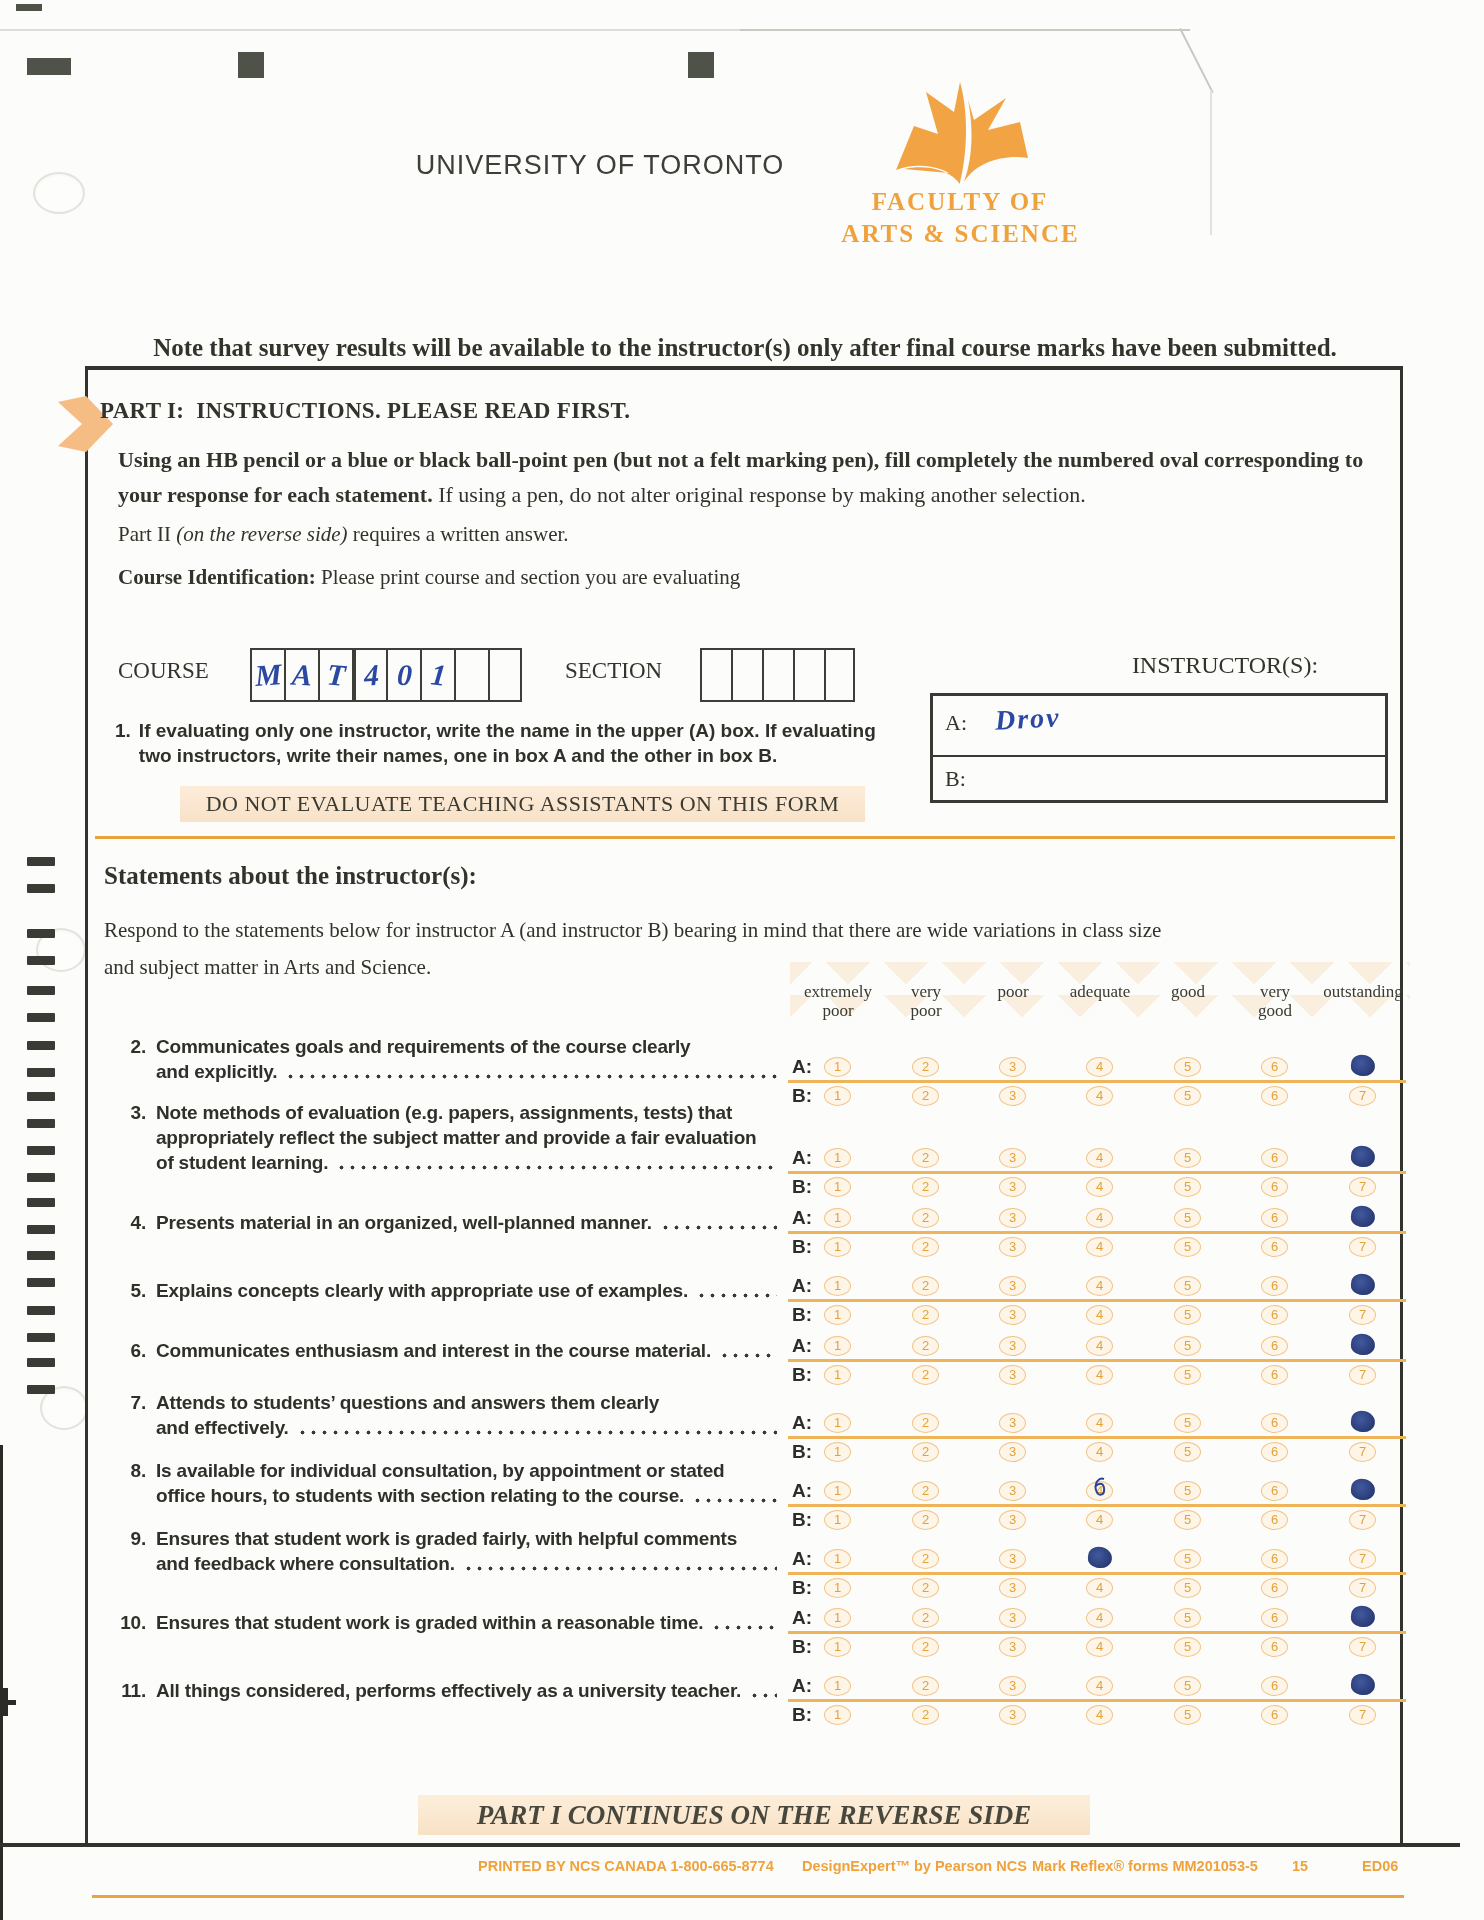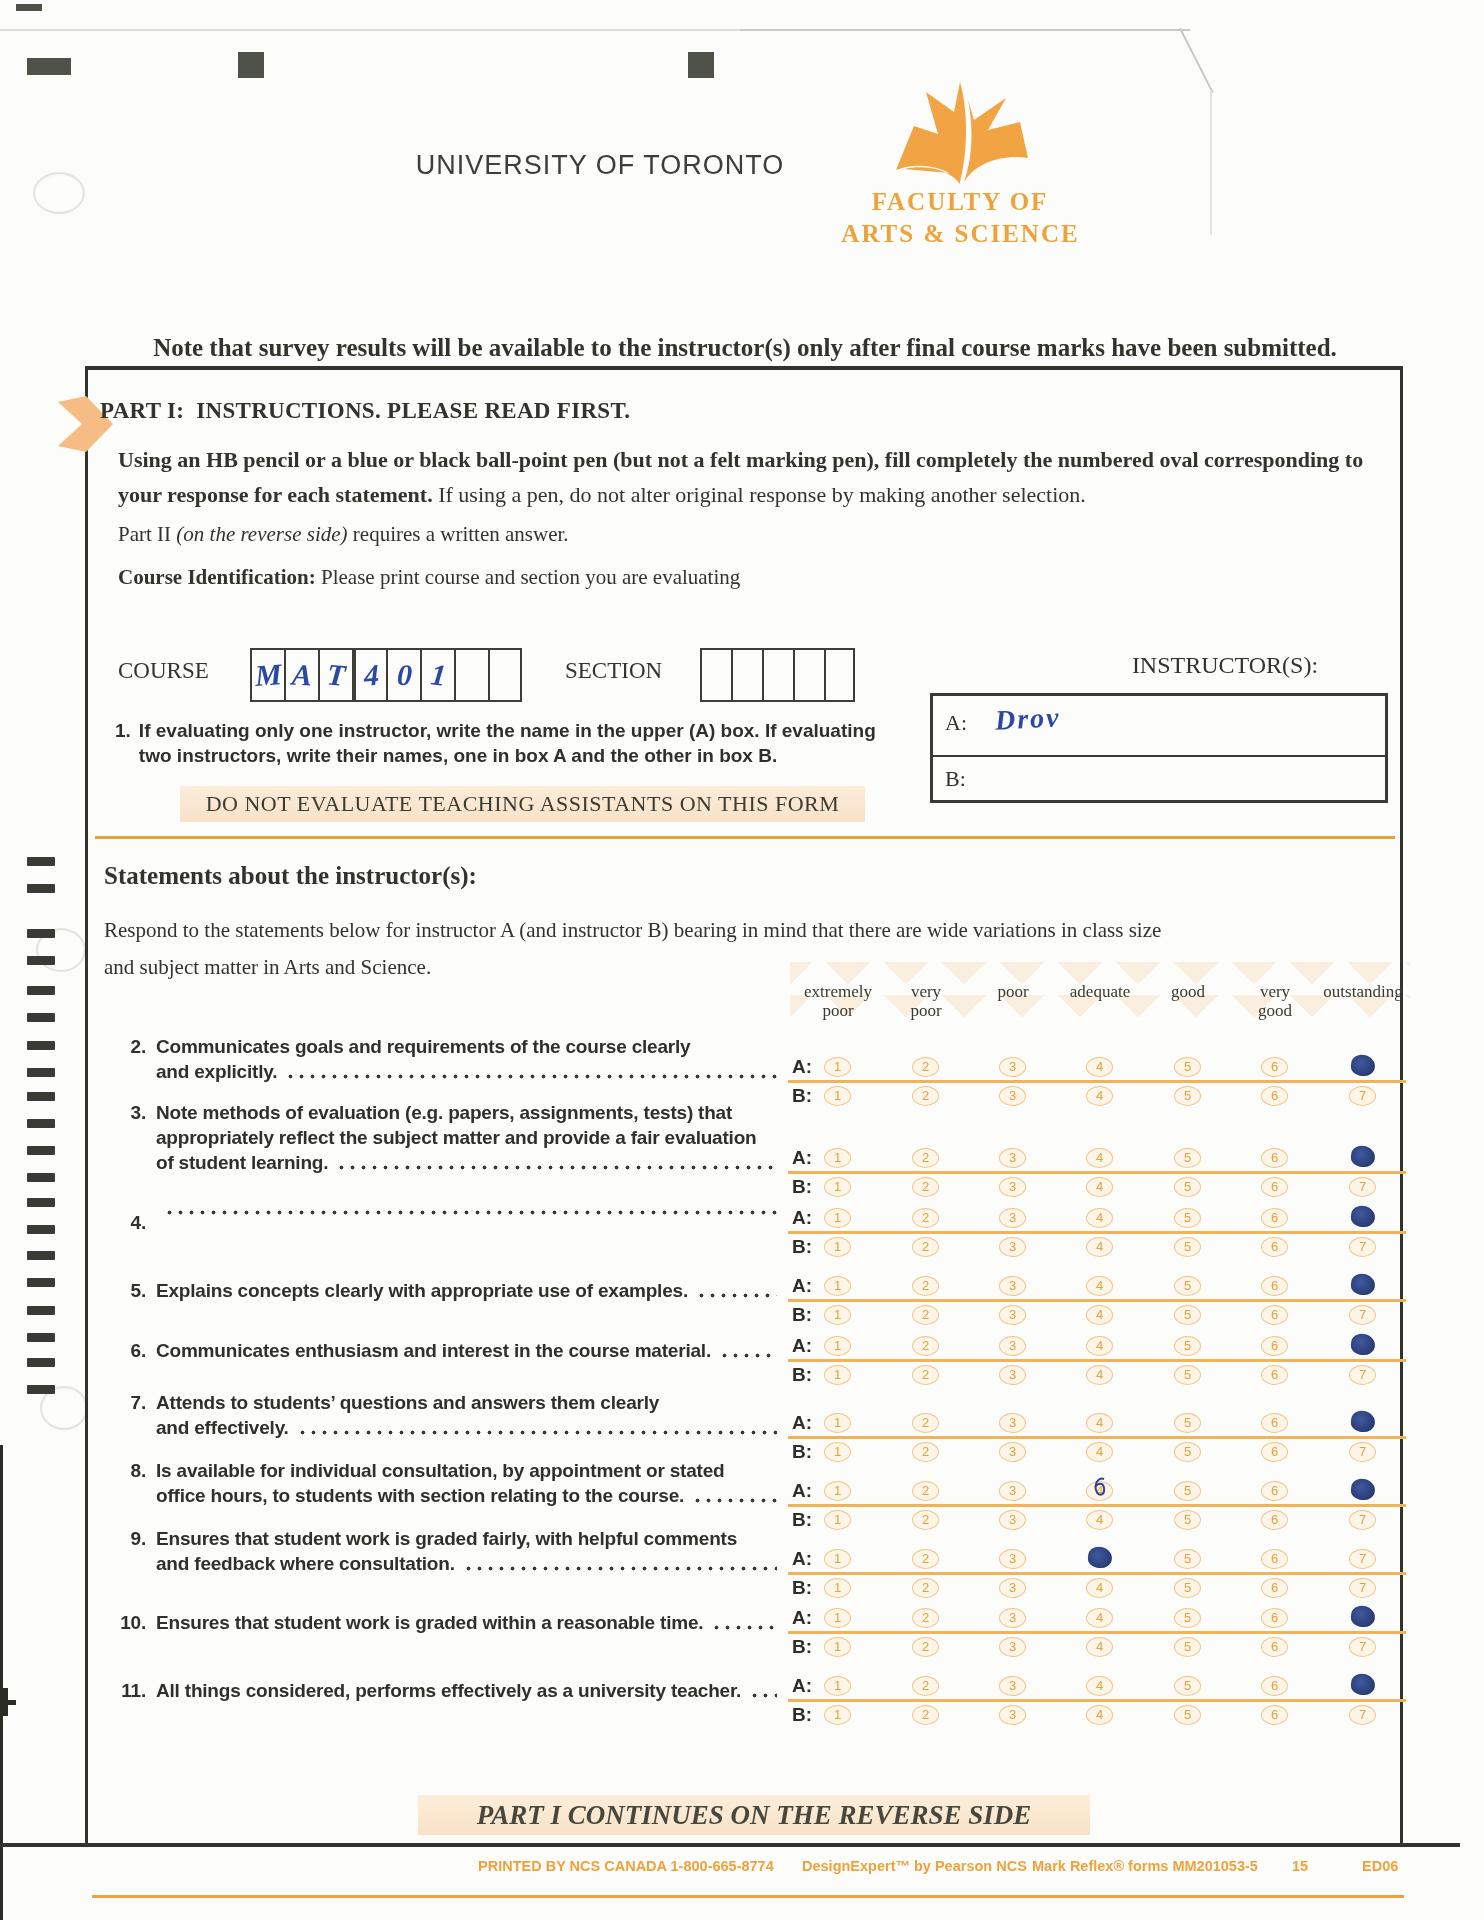--- a/index.html
+++ b/index.html
@@ -272,20 +272,21 @@
       <div class="abs ab-label" style="left: 792px; top: 1176px; width: 26px;">B:</div>
       <div class="abs bubble" style="left: 824px; top: 1177px;">1</div>
       <div class="abs bubble" style="left: 912px; top: 1177px;">2</div>
       <div class="abs bubble" style="left: 999px; top: 1177px;">3</div>
       <div class="abs bubble" style="left: 1086px; top: 1177px;">4</div>
       <div class="abs bubble" style="left: 1174px; top: 1177px;">5</div>
       <div class="abs bubble" style="left: 1261px; top: 1177px;">6</div>
       <div class="abs bubble" style="left: 1349px; top: 1177px;">7</div>
       <div class="abs q-num" style="left: 104px; top: 1210px; width: 42px; text-align: right;">4.</div>
       <div class="abs q-line flex" style="left: 156px; top: 1210px; width: 627px;">
+        <span>Presents material in an organized, well-planned manner.</span>
         <div class="dots"></div>
       </div>
       <div class="abs ab-label" style="left: 792px; top: 1207px; width: 26px;">A:</div>
       <div class="abs bubble" style="left: 824px; top: 1208px;">1</div>
       <div class="abs bubble" style="left: 912px; top: 1208px;">2</div>
       <div class="abs bubble" style="left: 999px; top: 1208px;">3</div>
       <div class="abs bubble" style="left: 1086px; top: 1208px;">4</div>
       <div class="abs bubble" style="left: 1174px; top: 1208px;">5</div>
       <div class="abs bubble" style="left: 1261px; top: 1208px;">6</div>
       <div class="abs bubble" style="left: 1349px; top: 1208px; border-color: transparent; background: transparent;"></div>

